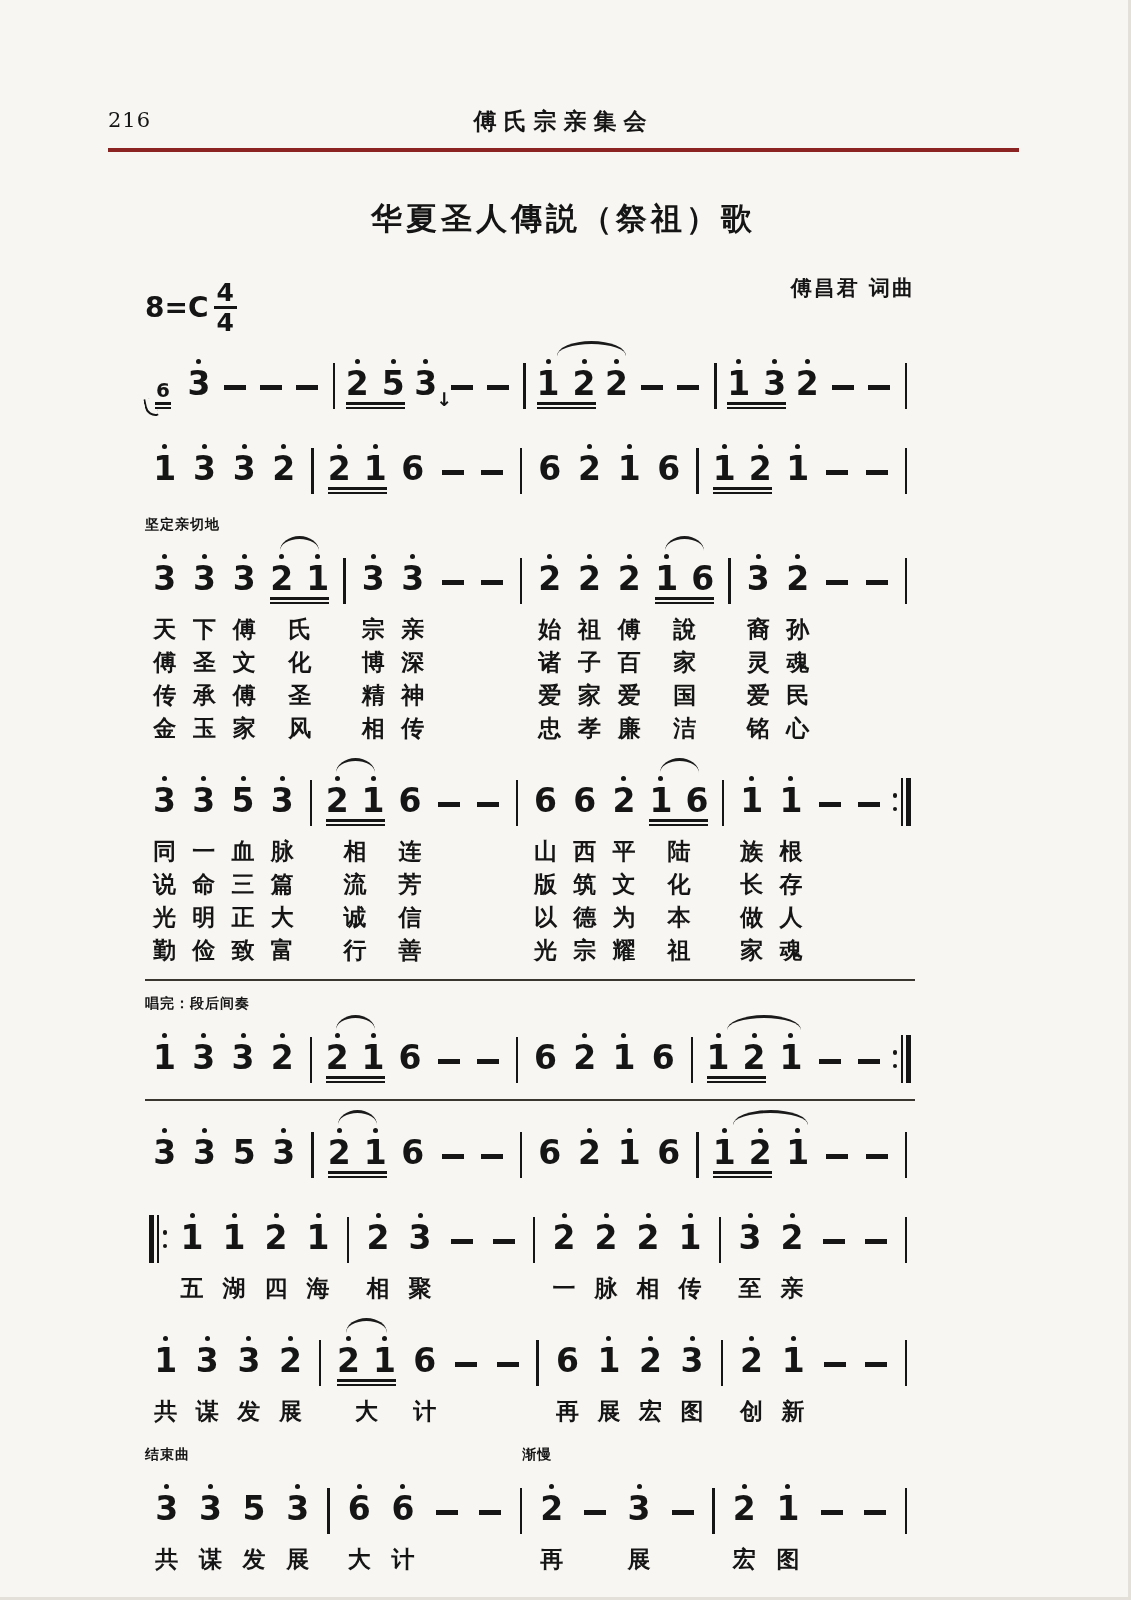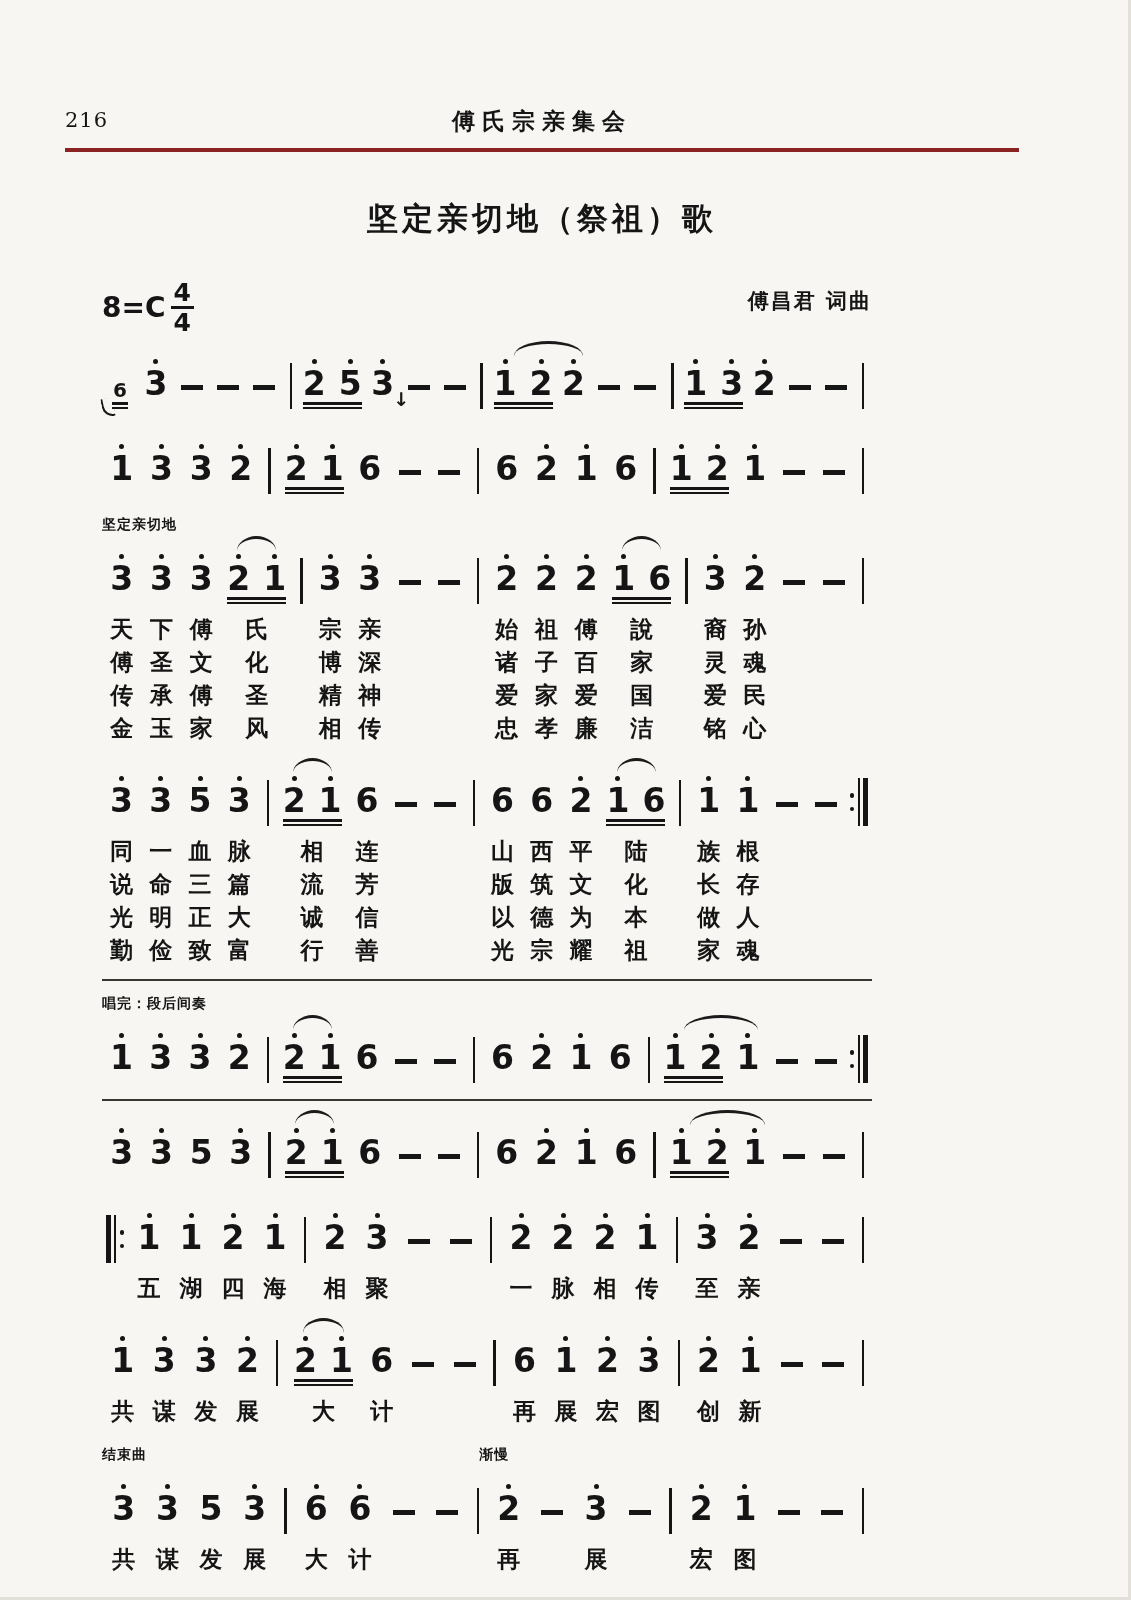--- a/index.html
+++ b/index.html
@@ -2,37 +2,37 @@
 <html><head>
 <meta charset="utf-8">
 <style>
   html,body{margin:0;padding:0;background:#9a9892;}
   .sheet{
     position:relative;width:1131px;height:1600px;margin:0 auto;
     background:#f7f6f2;overflow:hidden;
     font-family:"DejaVu Sans","Liberation Sans",sans-serif;color:#151515;
     box-shadow:inset -3px -3px 0 #e3e0da;
   }
-  .content{padding:100px 112px 0 65px;}
+  .content{padding:100px 112px 0 108px;}
   
   .pagehead{position:relative;height:40px;}
   .pagenum{position:absolute;left:0;top:8px;font-family:"DejaVu Serif","Liberation Serif",serif;font-size:21px;letter-spacing:1px;}
   .bookhdr{position:absolute;left:0;right:0;top:6px;text-align:center;font-size:23px;font-weight:700;letter-spacing:7px;font-family:"DejaVu Serif","Liberation Serif",serif;}
   .redrule{height:4px;background:#8a2322;margin-top:8px;}
   
   .title{margin-top:46px;text-align:center;font-size:31px;font-weight:700;letter-spacing:4px;}
   
   .score{margin:34px 8px 0 37px;width:770px;}
   .meta{position:relative;height:66px;}
   .ksig{position:absolute;left:0;top:6px;display:flex;align-items:center;gap:5px;font-weight:700;}
   .ksig .kc{font-size:28px;}
   .frac{display:flex;flex-direction:column;align-items:center;line-height:1;font-size:25px;font-weight:700;}
   .frac .ft{border-bottom:3px solid #151515;padding:0 3px 1px;}
   .frac .fb{padding-top:1px;}
-  .credit{position:absolute;right:0;top:13px;font-size:21px;font-weight:700;letter-spacing:2px;}
+  .credit{position:absolute;right:0;top:0;font-size:21px;font-weight:700;letter-spacing:2px;}
   
   .rule{height:2px;background:#39352f;margin:10px 0 8px;}
   .system{margin-bottom:12px;}
   .lblrow{position:relative;height:25px;}
   .syslabel{position:absolute;bottom:1px;left:0;font-size:14px;font-weight:700;letter-spacing:1px;}
   .syslabel.mid{left:auto;}
   .srow{position:relative;display:flex;align-items:stretch;padding-top:13px;}
   .tok{display:flex;flex-direction:column;align-items:center;flex:1 1 0;min-width:0;}
   .tok.w0{flex:0 0 18px;}
   .tok.wg{flex:0 0 36px;}
@@ -65,21 +65,21 @@
 <body>
 
 <div class="sheet">
   <div class="content">
     <div class="pagehead">
       <div class="pagenum">216</div>
       <div class="bookhdr">傅氏宗亲集会</div>
     </div>
     <div class="redrule"></div>
 
-    <div class="title">坚定亲切地（祭祖）歌</div>
+    <div class="title">华夏圣人傳説（祭祖）歌</div>
 
     <div class="score">
       <div class="meta">
         <div class="ksig">
           <span class="kc">8=C</span>
           <span class="frac">
             <span class="ft">4</span>
             <span class="fb">4</span>
           </span>
         </div>

